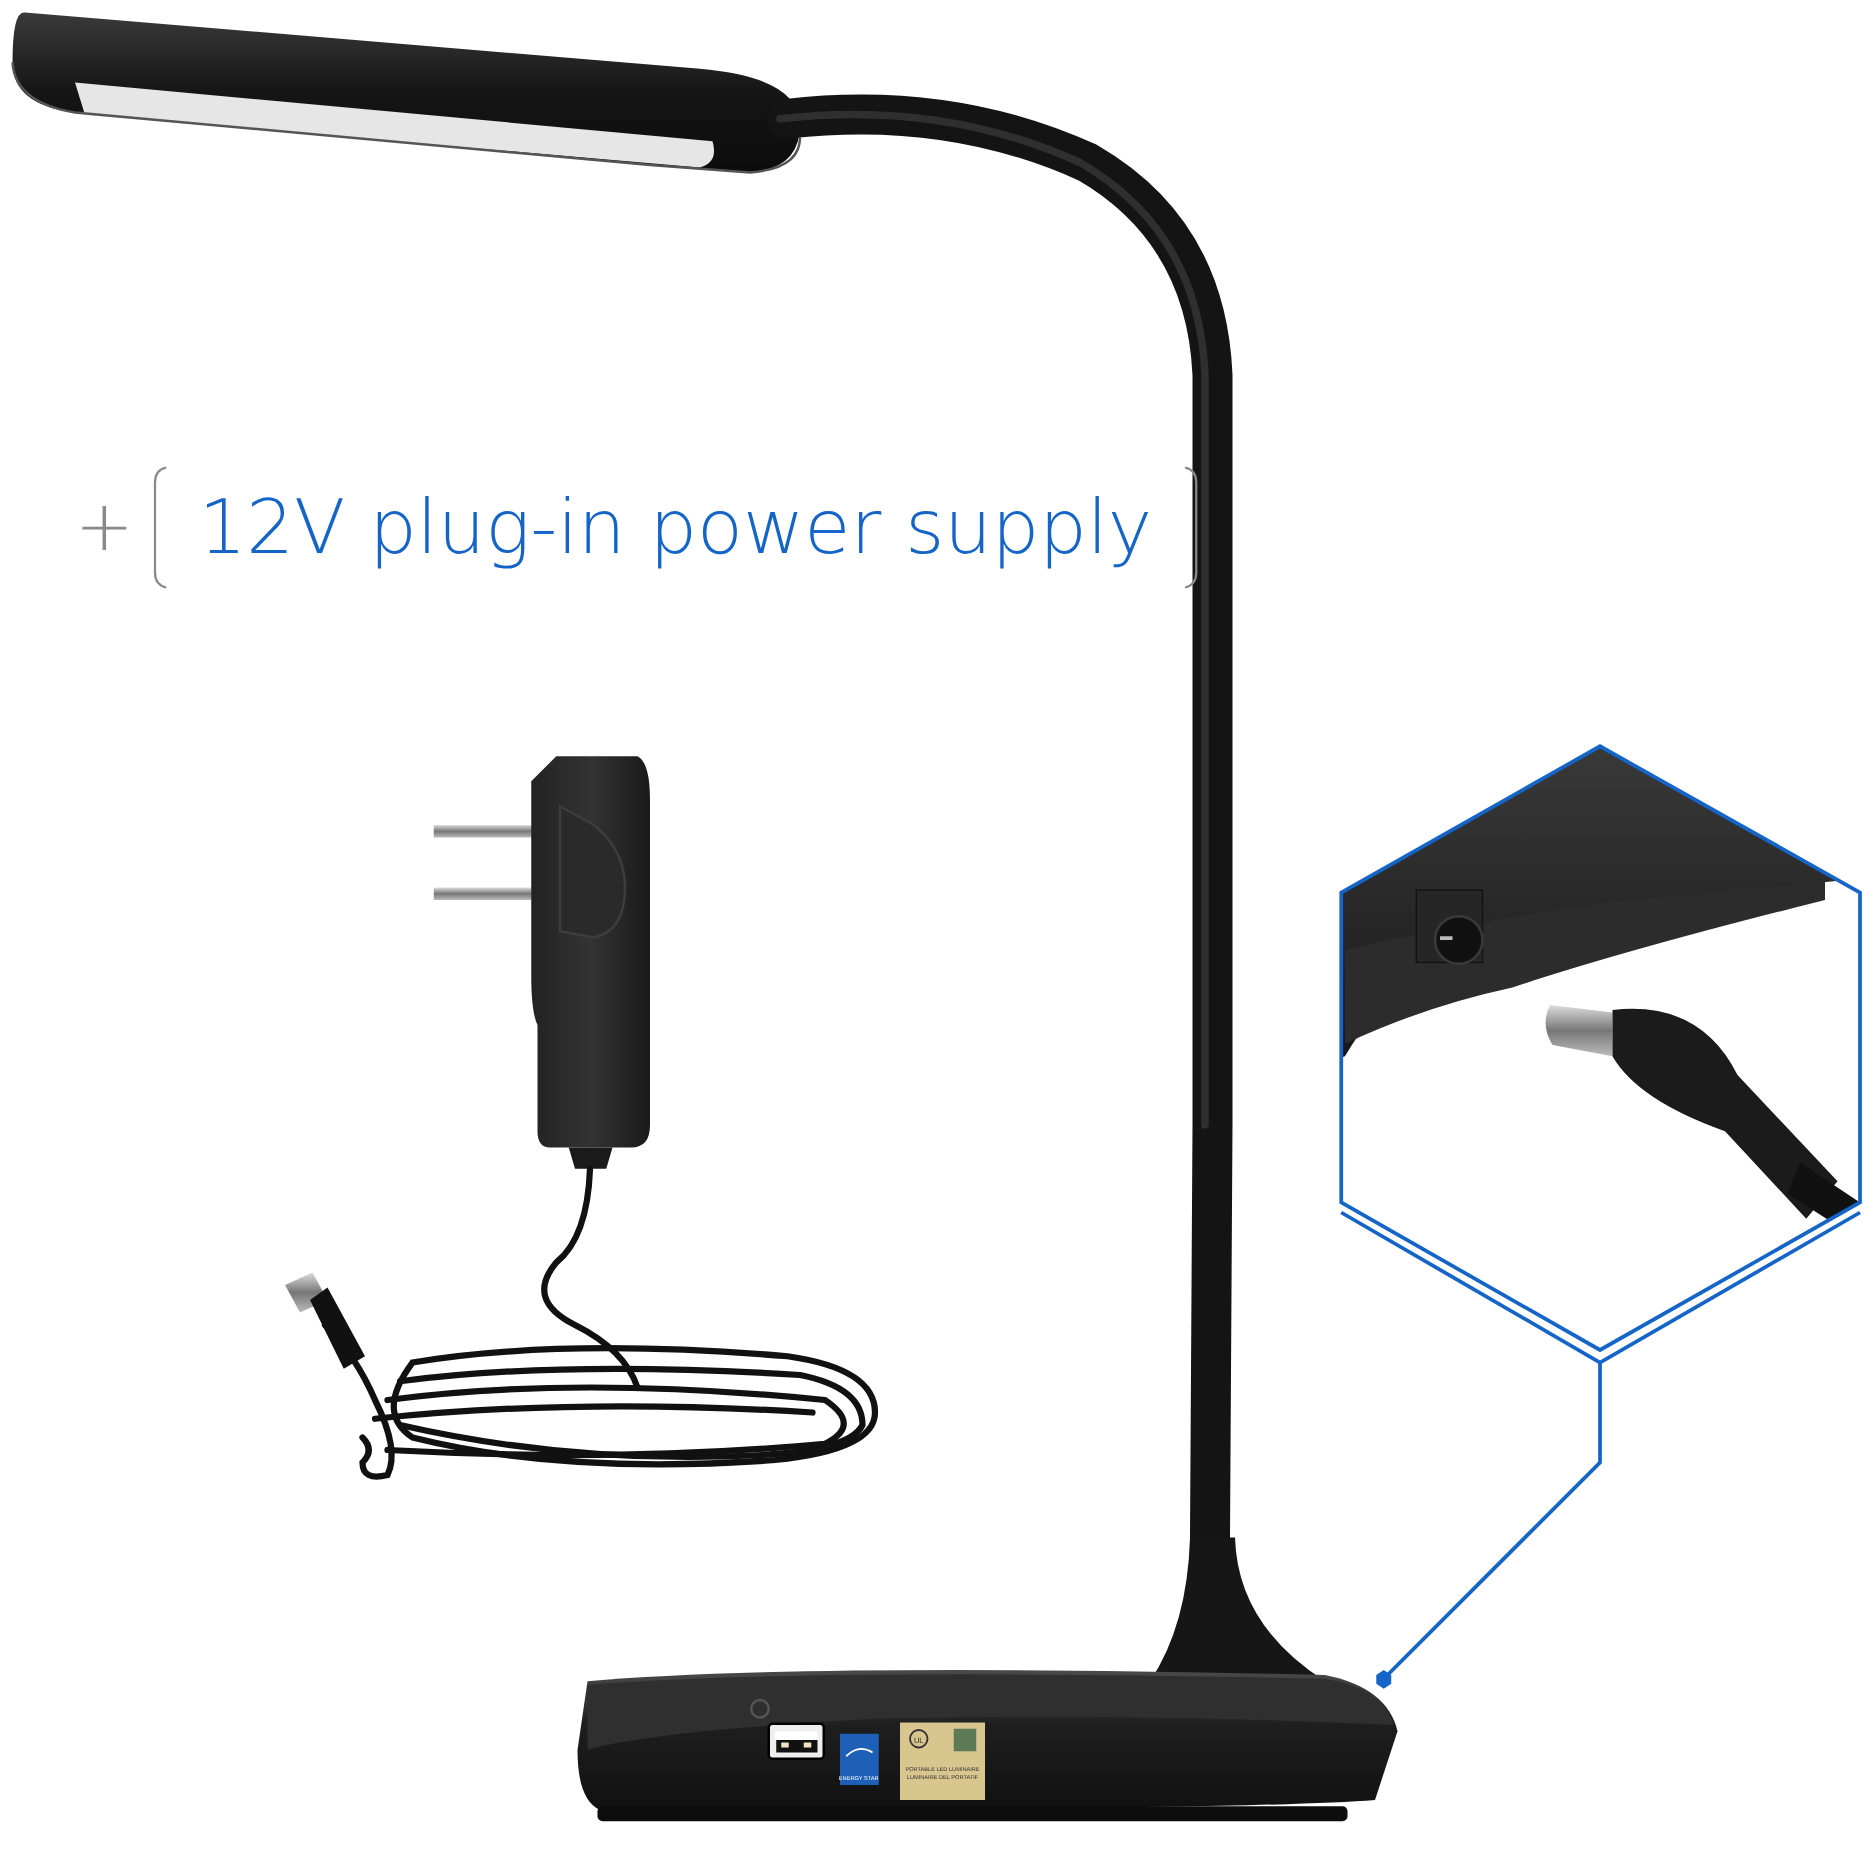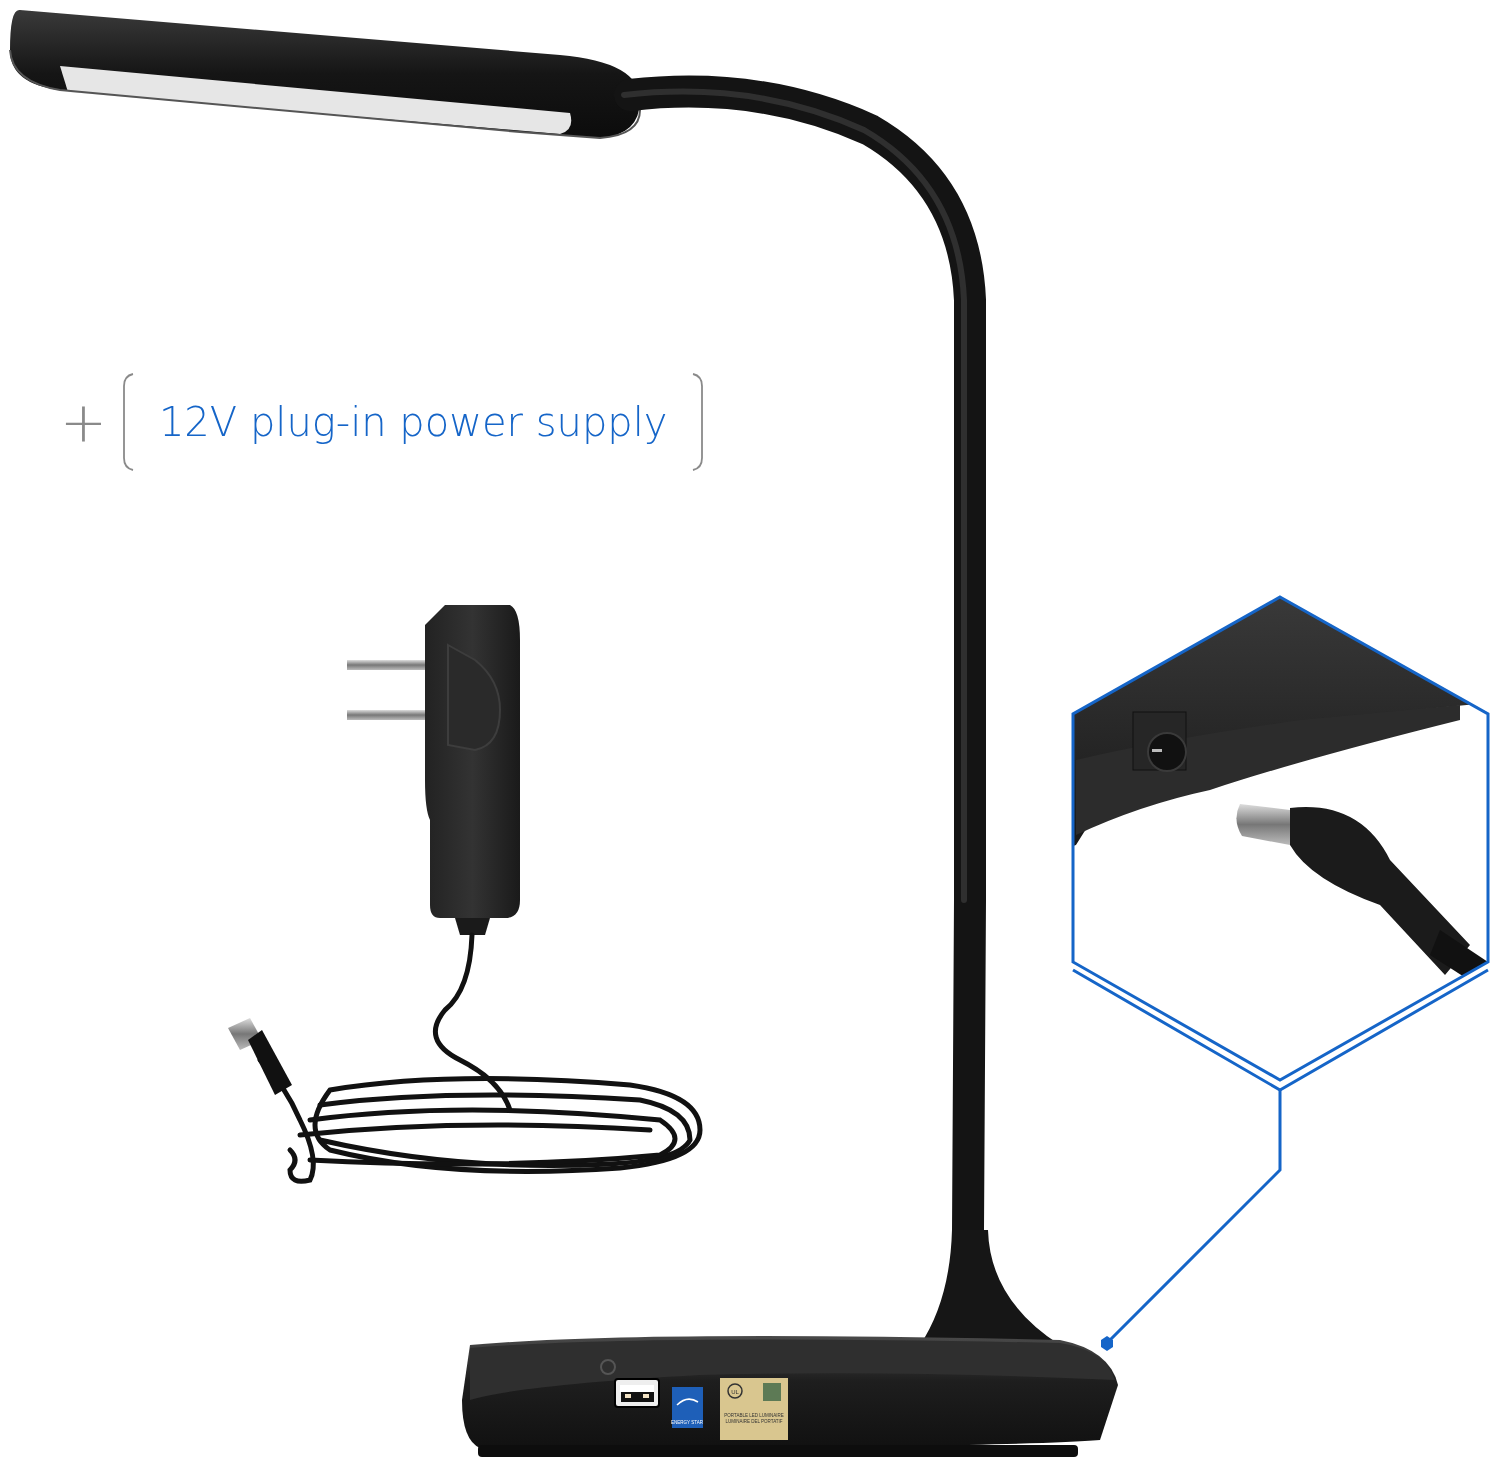--- a/index.html
+++ b/index.html
@@ -1,20 +1,20 @@
 <!DOCTYPE html>
 <html><head>
   <meta charset="utf-8">
   <style>
     html, body { margin: 0; padding: 0; background: #ffffff; }
     body { width: 1500px; height: 1479px; position: relative; overflow: hidden; font-family: "DejaVu Sans", sans-serif; }
     .abs { position: absolute; }
     .callout { left: 60px; top: 372px; height: 100px; display: flex; align-items: center; }
     .plus { color: #8a8a8a; font-size: 56px; font-weight: 200; line-height: 1; margin-right: 14px; font-family: "DejaVu Sans", sans-serif; }
-    .bracket-text { color: #1565c8; font-size: 40px; letter-spacing: 0px; padding: 0 24px; font-family: "DejaVu Sans", sans-serif; font-weight: 300; }
+    .bracket-text { color: #1565c8; font-size: 60px; letter-spacing: 0px; padding: 0 24px; font-family: "DejaVu Sans", sans-serif; font-weight: 300; }
     svg.scene { position: absolute; left: 0; top: 0; }
   </style>
 </head>
 <body>
 
 <svg class="scene" width="1500" height="1479" viewBox="0 0 1500 1479">
   <defs>
     <linearGradient id="headGrad" x1="0" y1="0" x2="0" y2="1">
       <stop offset="0" stop-color="#3a3a3a"></stop>
       <stop offset="0.5" stop-color="#151515"></stop>

